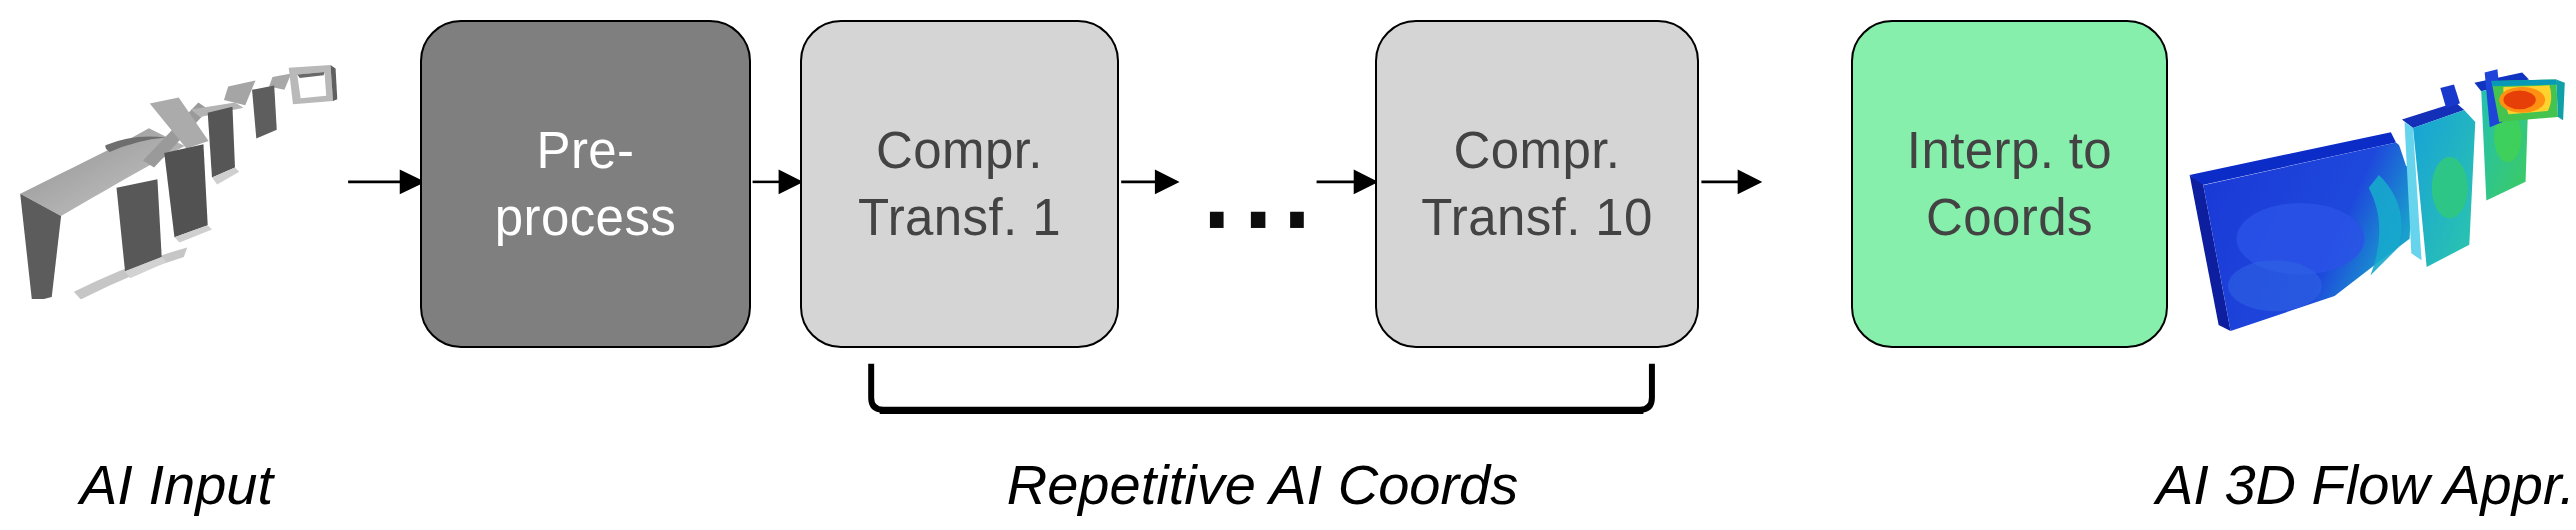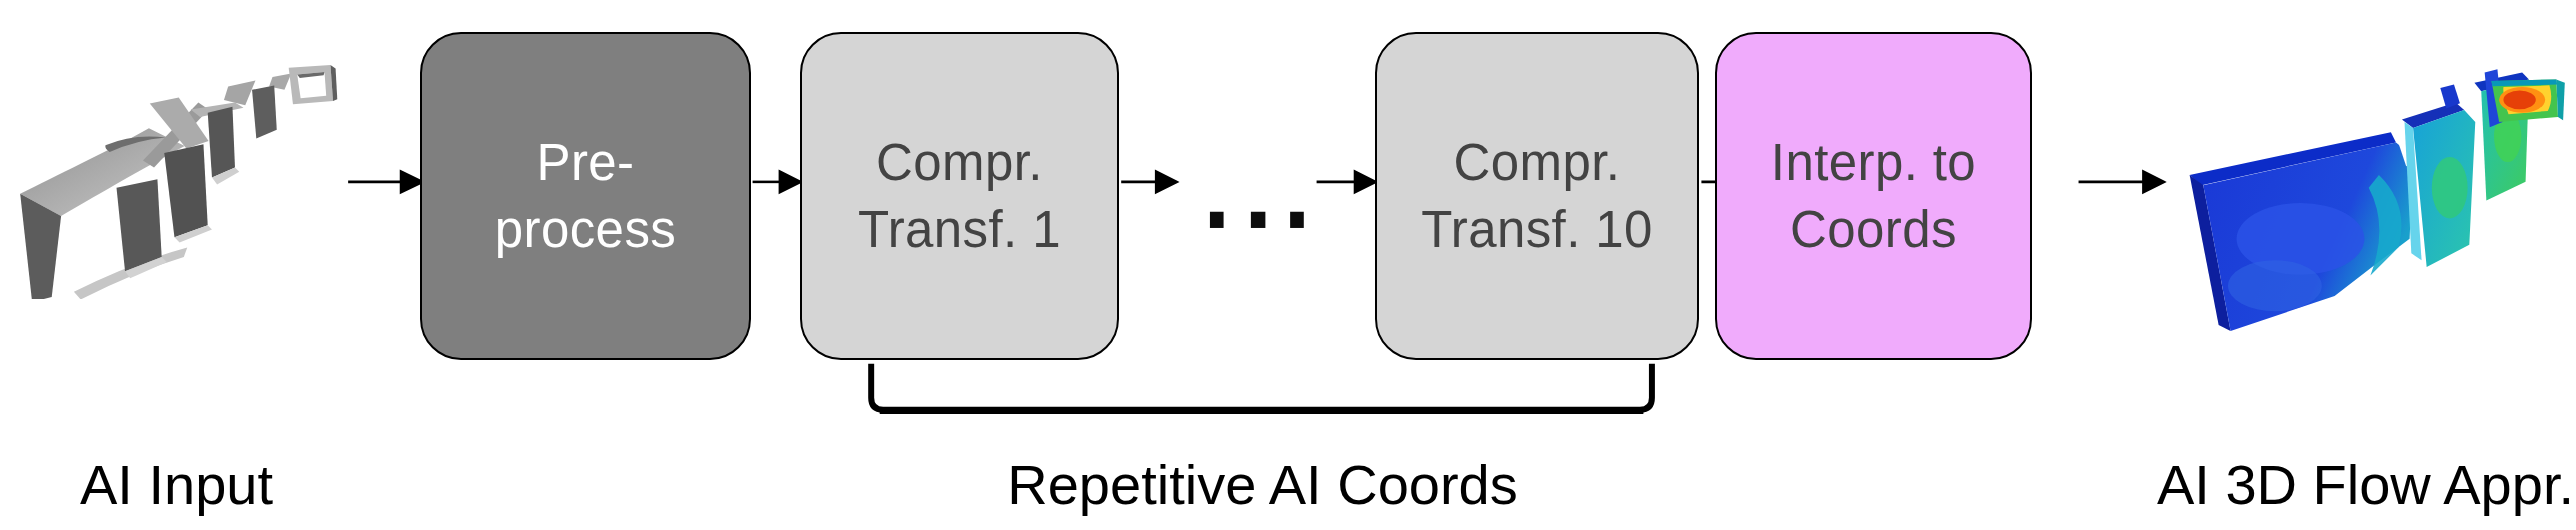--- a/index.html
+++ b/index.html
@@ -11,40 +11,41 @@
     font-family:"Liberation Sans", sans-serif;
   }
   .canvas svg{position:absolute;display:block;}
   .overlay{left:0;top:0;}
   .flow-box{
     position:absolute;
     top:19.6px;height:328px;
     box-sizing:border-box;
     border:2.6px solid #000000;
     border-radius:41px;
-    display:flex;align-items:center;justify-content:center;margin-top:12px;
+    display:flex;align-items:center;justify-content:center;
   }
   .flow-box .lbl{
     white-space:pre-line;
     text-align:center;
     font-size:51px;
     line-height:67px;
     color:#434343;
     letter-spacing:0.4px;
   }
   .box-pre{left:420px;width:331px;background:#7f7f7f;}
   .box-pre .lbl{color:#ffffff;}
   .box-c1{left:800px;width:319px;background:#d5d5d5;}
   .box-c10{left:1375px;width:324px;background:#d5d5d5;}
-  .box-interp{left:1715px;width:317px;background:#f0abfc;}
+  .box-interp{left:1851px;width:317px;background:#86efac;}
   .caption{
     position:absolute;
     top:451px;
     font-size:56px;
     line-height:68px;
+    font-style:italic;
     color:#000000;
     text-align:center;
   }
   .cap-input{left:27px;width:299px;}
   .cap-modules{left:964px;width:597px;}
   .cap-output{left:2154px;width:423px;}
   .img-input{left:4.3px;top:17px;}
   .img-output{left:2181px;top:47px;}
 </style>
 </head>

